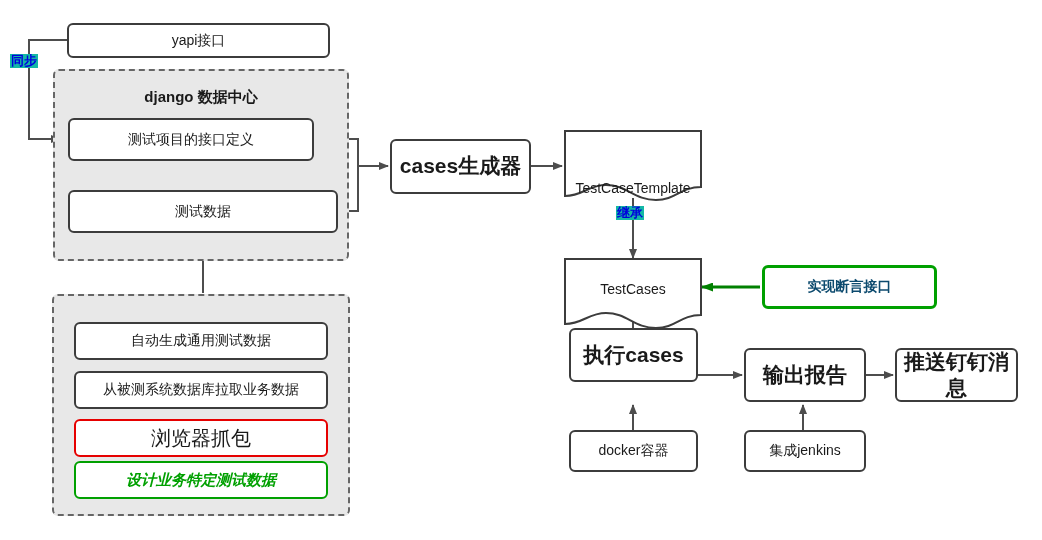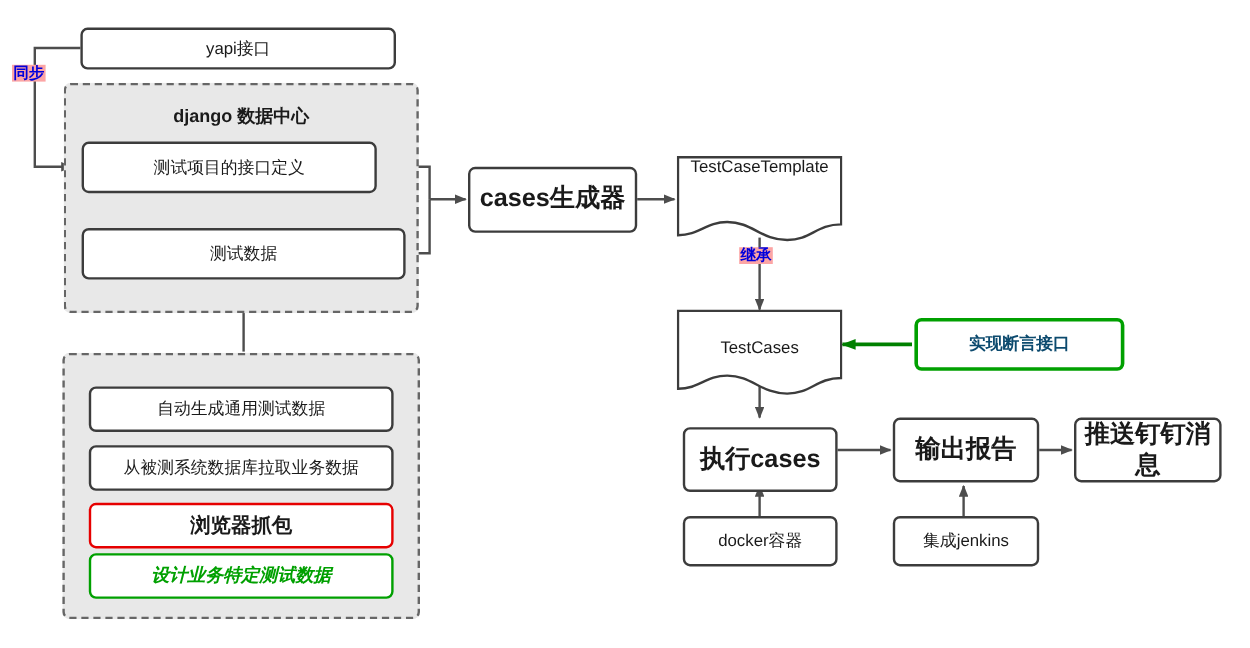--- a/index.html
+++ b/index.html
@@ -51,42 +51,42 @@
   .group-title {
     position: absolute;
     left: 0;
     right: 0;
     text-align: center;
     font-size: 15px;
     font-weight: bold;
     color: #1a1a1a;
   }
   .node-bold { font-weight: bold; font-size: 21px; }
-  .node-red { border-color: #e60000; font-weight: bold; font-size: 17px; }
+  .node-red { border-color: #e60000; font-weight: normal; font-size: 20px; }
   .node-green { border-color: #00a000; color: #00a000; font-weight: bold; font-size: 15px; font-style: italic; }
   .node-green-2 { border-color: #00a000; color: #0c4a6e; font-weight: bold; font-size: 14px; }
   .doc-node {
     position: absolute;
     box-sizing: border-box;
     display: flex;
     align-items: flex-start;
     justify-content: center;
     font-size: 14px;
     color: #1a1a1a;
   }
   .doc-node svg { position: absolute; left: 0; top: 0; }
   .doc-label {
     position: relative;
     z-index: 2;
     width: 100%;
     text-align: center;
   }
   .edge-label {
     position: absolute;
-    background: #fca5a5;
+    background: #14b8a6;
     color: #0000dd;
     font-size: 13px;
     font-weight: bold;
     line-height: 1.1;
     padding: 0 1px;
     white-space: nowrap;
     z-index: 5;
   }
 </style>
 </head>
@@ -147,35 +147,35 @@
   </div>
 
   <div class="node node-bold" style="left:390px; top:139px; width:141px; height:55px;">
     <span>cases生成器</span>
   </div>
 
   <div class="doc-node" style="left:564px; top:130px; width:138px; height:72px;">
     <svg width="138" height="72" viewBox="0 0 138 72" xmlns="http://www.w3.org/2000/svg">
       <path d="M1,1 L137,1 L137,57 C116,57 112,70 92,70 C70,70 63,55 42,55 C24,55 19,66 1,66 Z" fill="#ffffff" stroke="#3c3c3c" stroke-width="2"></path>
     </svg>
-    <div class="doc-label" style="">TestCaseTemplate</div>
+    <div class="doc-label" style="padding-top:23px;margin-top:27px;">TestCaseTemplate</div>
   </div>
 
   <div class="doc-node" style="left:564px; top:258px; width:138px; height:72px;">
     <svg width="138" height="72" viewBox="0 0 138 72" xmlns="http://www.w3.org/2000/svg">
       <path d="M1,1 L137,1 L137,57 C116,57 112,70 92,70 C70,70 63,55 42,55 C24,55 19,66 1,66 Z" fill="#ffffff" stroke="#3c3c3c" stroke-width="2"></path>
     </svg>
     <div class="doc-label" style="padding-top:23px;">TestCases</div>
   </div>
 
   <div class="node node-green-2" style="left:762px; top:265px; width:175px; height:44px; border-width:3px;">
     <span>实现断言接口</span>
   </div>
 
-  <div class="node node-bold" style="left:569px; top:356px; width:129px; height:54px;">
+  <div class="node node-bold" style="left:569px; top:328px; width:129px; height:54px;">
     <span>执行cases</span>
   </div>
   <div class="node node-bold" style="left:744px; top:348px; width:122px; height:54px;">
     <span>输出报告</span>
   </div>
   <div class="node" style="left:569px; top:430px; width:129px; height:42px;">
     <span>docker容器</span>
   </div>
 
   <div class="node node-bold" style="left:895px; top:348px; width:123px; height:54px;">

